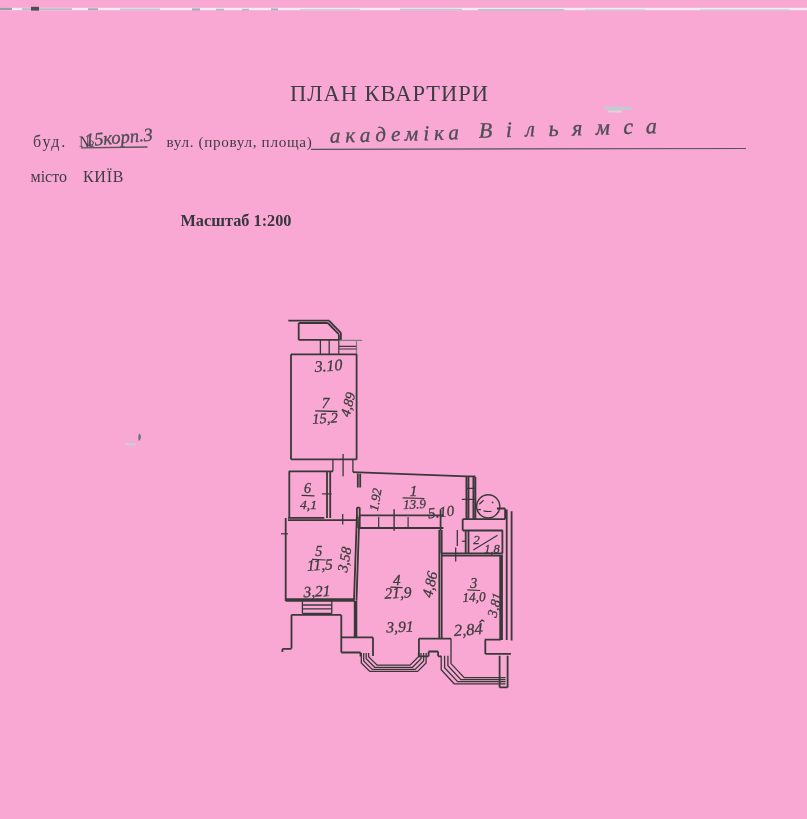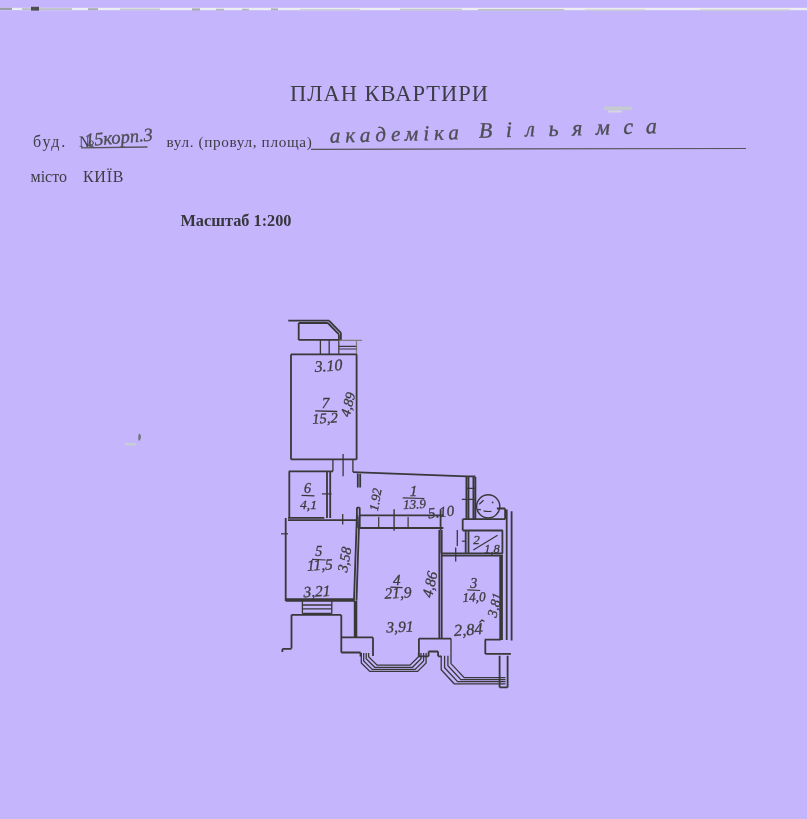--- a/index.html
+++ b/index.html
@@ -1,16 +1,16 @@
 <!DOCTYPE html>
 <html><head>
 <meta charset="utf-8">
 <style>
 html,body{margin:0;padding:0;background:#ffffff;}
-#page{position:relative;width:807px;height:819px;background:#c4b5fd;overflow:hidden;}
+#page{position:relative;width:807px;height:819px;background:#f9a8d4;overflow:hidden;}
 svg{position:absolute;left:0;top:0;}
 text{font-family:"Liberation Serif",serif;}
 .hw{font-style:italic;fill:#4e4e55;stroke:#4e4e55;stroke-width:0.35;}
 .dim{font-style:italic;fill:#3c3c3c;stroke:#3c3c3c;stroke-width:0.3;}
 </style>
 </head>
 <body>
 <div id="page">
 <svg width="807" height="819" viewBox="0 0 807 819" fill="none">
 

